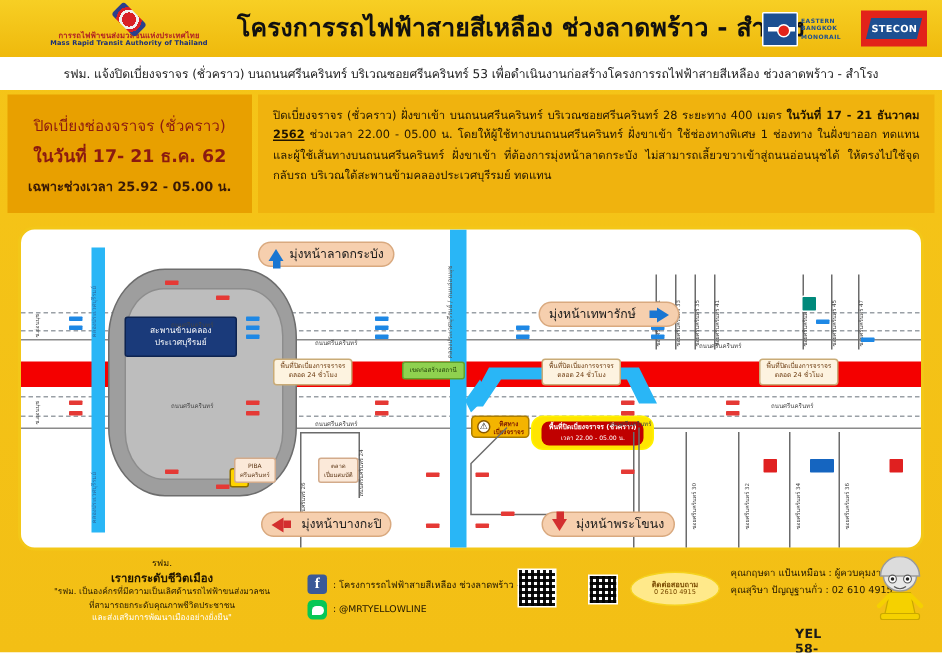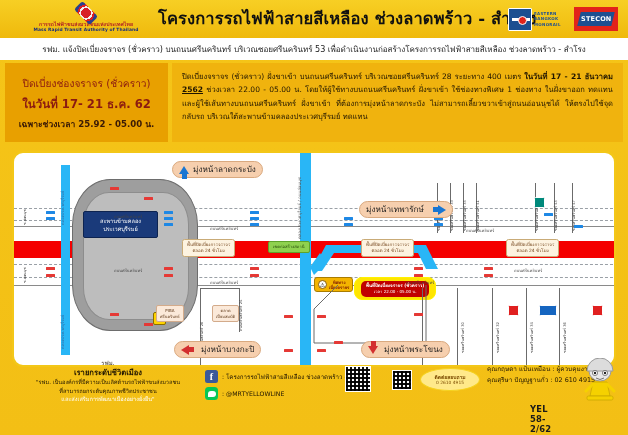--- a/index.html
+++ b/index.html
@@ -266,21 +266,21 @@
   .poi.blue { background: #1565c0; border: .8px solid #fff; }
   .poi.teal { background: #00897b; border: .8px solid #fff; }
   .uturn {
     position: absolute; left: 139px; top: 159px; width: 13px; height: 13px;
     background: #ffd400; border: 1px solid #8a6d00; border-radius: 2px;
     display:flex; align-items:center; justify-content:center;
     font-size: 8px; color:#000; line-height: 10px;
   }
 
   
-  .footer { position: absolute; left: 0; top: 354px; width: 536px; height: 66px; }
+  .footer { position: absolute; left: 0; top: 367px; width: 536px; height: 66px; }
   .footer-slogan {
     position: absolute; left: 8px; top: 4px; width: 200px; text-align: center;
     color: #201500;
   }
   .fs-l1 { font-size: 6px; line-height: 9px; }
   .fs-l2 { font-size: 7.6px; font-weight: bold; line-height: 11px; }
   .fs-l3 { font-size: 5.6px; line-height: 8.5px; }
   .fs-l4 { font-size: 5.6px; line-height: 8.5px; }
   .fs-l5 { font-size: 5.6px; line-height: 8.5px; color: #ffffff; }
 

